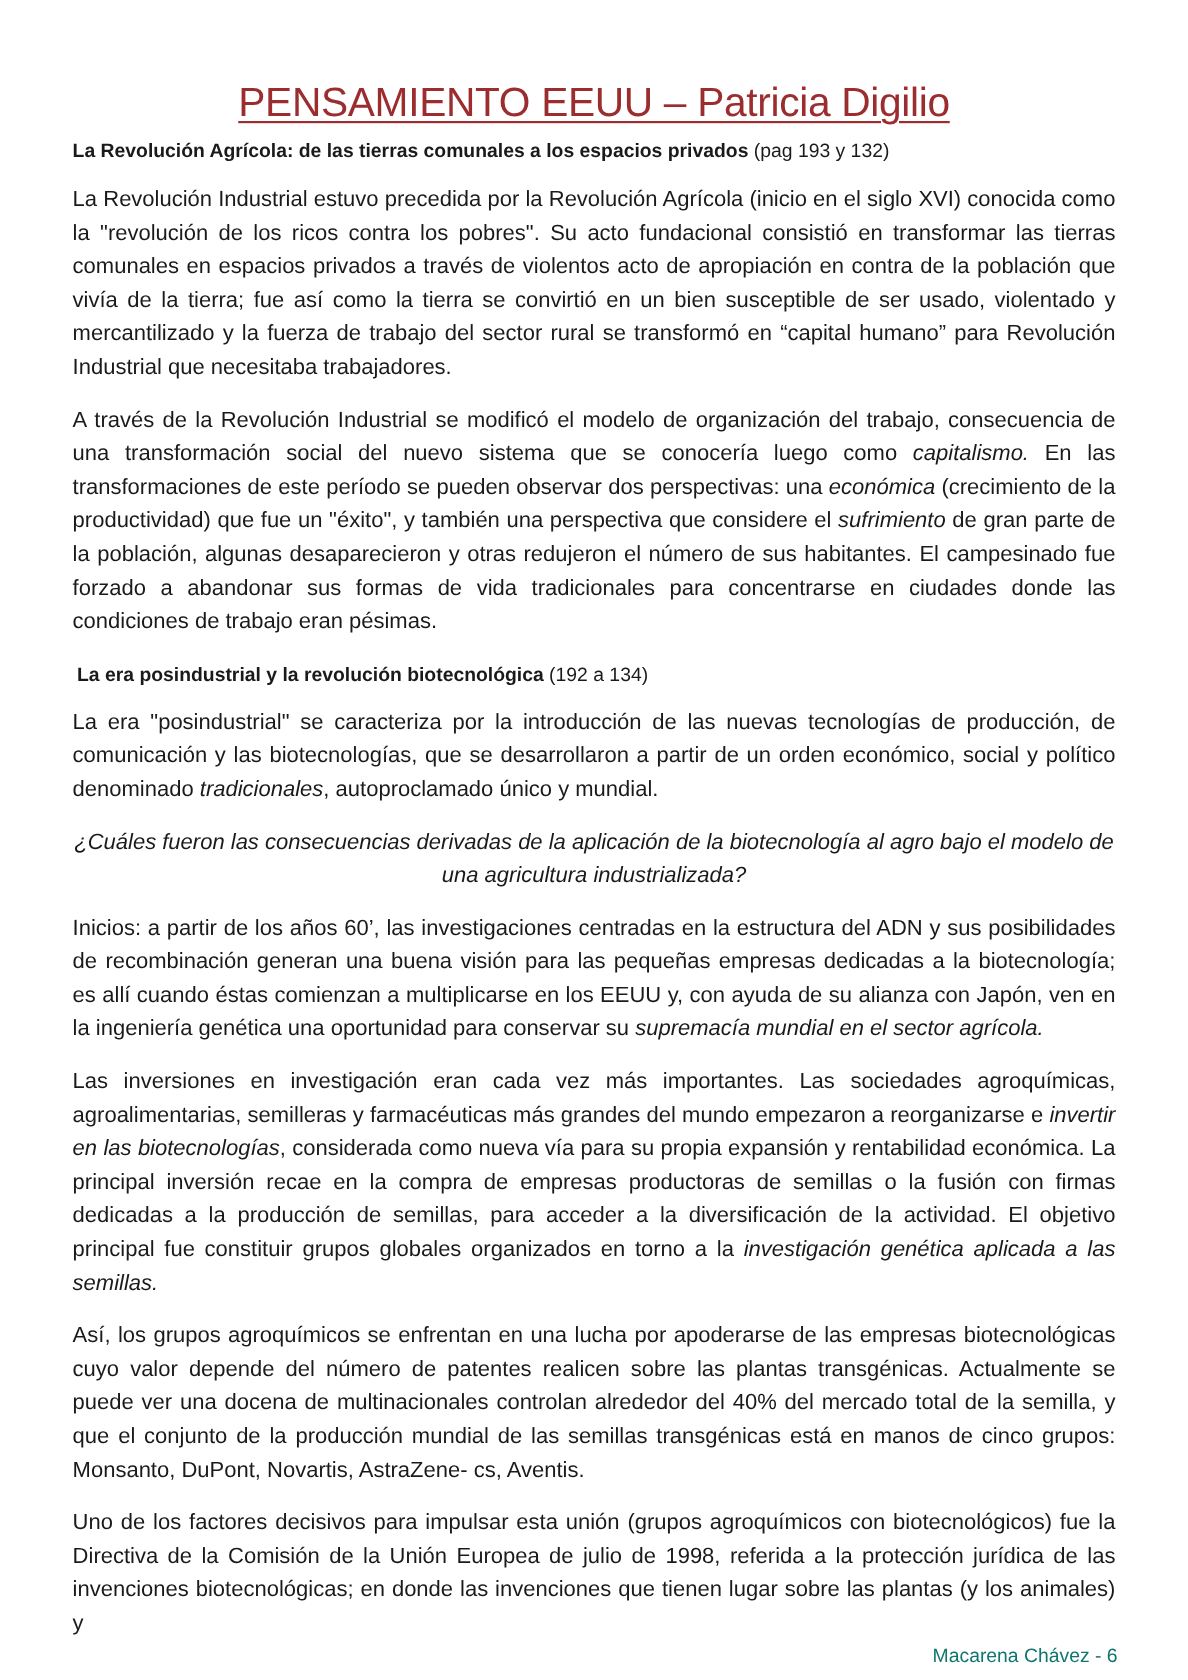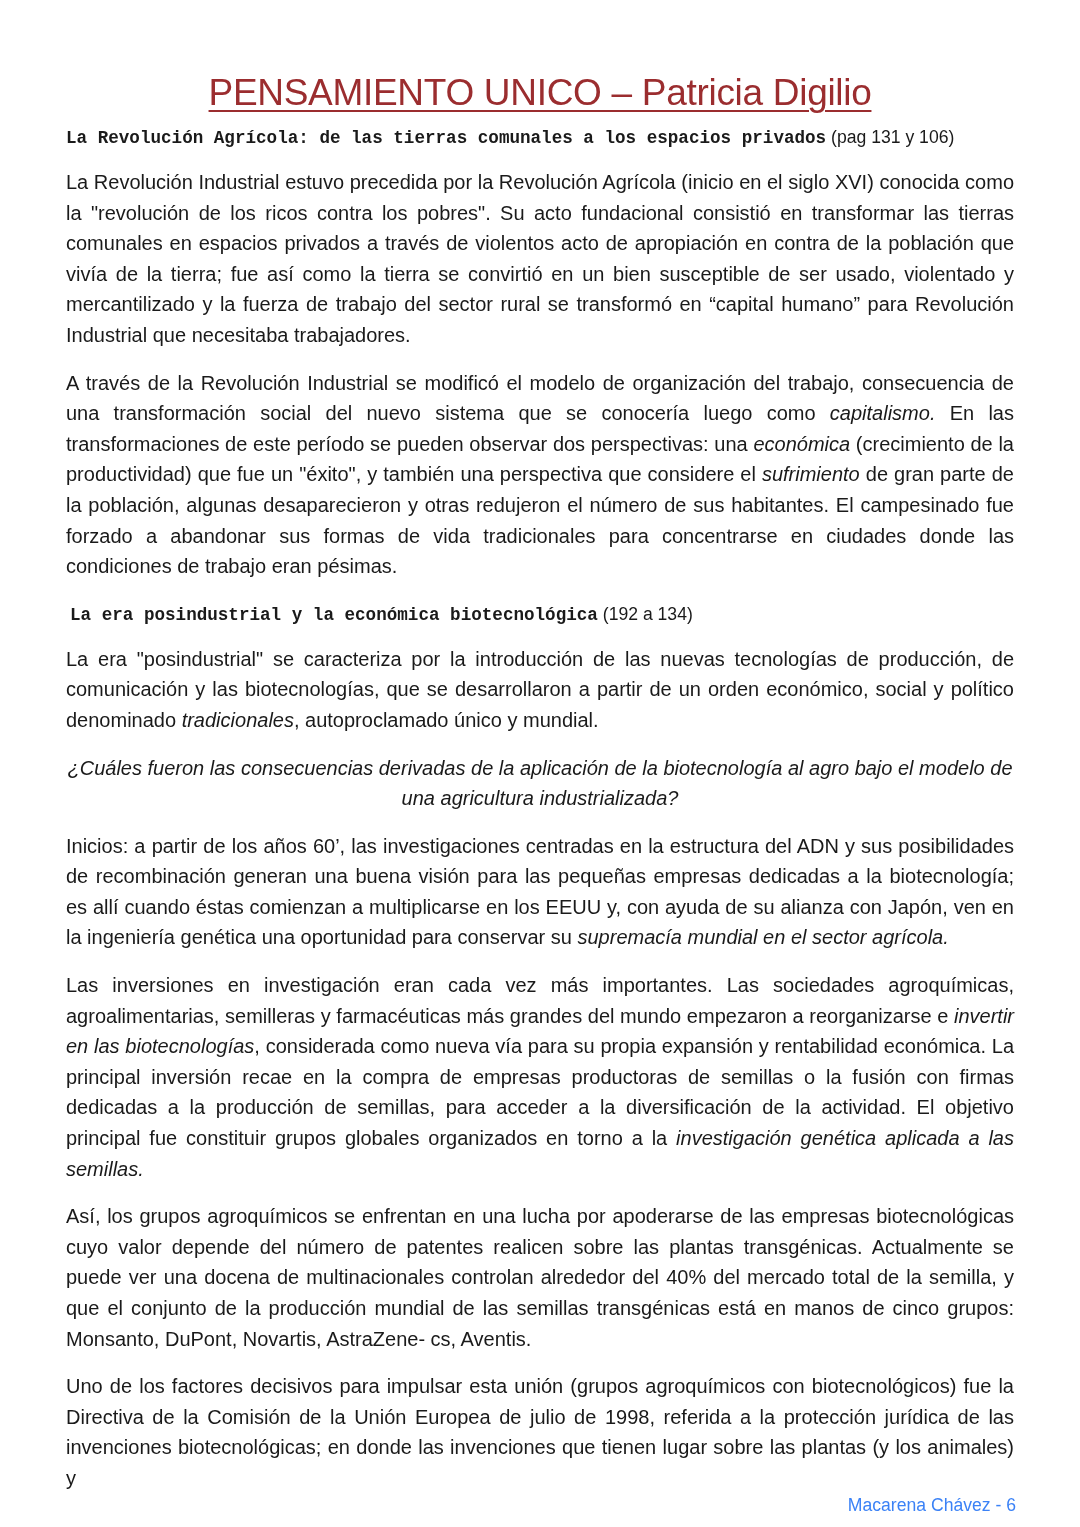--- a/index.html
+++ b/index.html
@@ -34,53 +34,53 @@
       text-decoration: underline;
       text-decoration-thickness: 2px;
       text-underline-offset: 5px;
     }
     .section-heading {
       font-size: 17.6px;
       line-height: 30px;
       margin: 0 0 14px 0;
     }
     .section-heading.indent { padding-left: 4px; }
-    .section-heading b { font-weight: bold; font-family: Liberation Mono, monospace; }
+    .section-heading b { font-weight: bold; }
     .section-heading .pages { font-weight: normal; }
     p.para {
       font-size: 20px;
       line-height: 30.6px;
       text-align: justify;
       margin: 12px 0 17px 0;
     }
     p.para.question { font-style: italic; text-align: center; }
     p.para i { }
     .footer {
       position: absolute;
       right: 64px;
       top: 1493px;
       font-size: 17.6px;
       line-height: 24px;
-      color: #3b82f6;
+      color: #0f766e;
       text-align: right;
     }
   </style>
 </head>
 <body>
 
 <div class="page">
-  <h1 class="doc-title"><span>PENSAMIENTO UNICO – Patricia Digilio</span></h1>
+  <h1 class="doc-title"><span>PENSAMIENTO EEUU – Patricia Digilio</span></h1>
 
-  <div class="section-heading"><b>La Revolución Agrícola: de las tierras comunales a los espacios privados</b><span class="pages"> (pag 131 y 106)</span></div>
+  <div class="section-heading"><b>La Revolución Agrícola: de las tierras comunales a los espacios privados</b><span class="pages"> (pag 193 y 132)</span></div>
 
   <p class="para"><span>La Revolución Industrial estuvo precedida por la Revolución Agrícola (inicio en el siglo XVI) conocida como la  "revolución de los ricos contra los pobres". Su acto fundacional consistió en transformar las tierras comunales en espacios privados a través de violentos acto de apropiación en contra de la población que vivía de la tierra; fue así como la tierra se convirtió en un bien susceptible de ser usado, violentado y mercantilizado y la fuerza de trabajo del sector rural se transformó en “capital humano” para Revolución Industrial que necesitaba trabajadores.</span></p>
 
   <p class="para"><span>A través de la Revolución Industrial se modificó el modelo de organización del trabajo, consecuencia de una transformación social del nuevo sistema que se conocería luego como </span><i>capitalismo.</i><span> En las transformaciones de este período se pueden observar dos perspectivas: una </span><i>económica</i><span> (crecimiento de la productividad) que fue un "éxito", y también una perspectiva que considere el </span><i>sufrimiento</i><span> de gran parte de la población, algunas desaparecieron y otras redujeron el número de sus habitantes. El campesinado fue forzado a abandonar sus formas de vida tradicionales para concentrarse en ciudades donde las condiciones de trabajo eran pésimas.</span></p>
 
-  <div class="section-heading indent"><b>La era posindustrial y la económica biotecnológica</b><span class="pages"> (192 a 134)</span></div>
+  <div class="section-heading indent"><b>La era posindustrial y la revolución biotecnológica</b><span class="pages"> (192 a 134)</span></div>
 
   <p class="para"><span>La era "posindustrial" se caracteriza por la introducción de las nuevas tecnologías de producción, de comunicación y las biotecnologías, que se desarrollaron a partir de un orden económico, social y político denominado </span><i>tradicionales</i><span>, autoproclamado único y mundial.</span></p>
 
   <p class="para question"><span>¿Cuáles fueron las consecuencias derivadas de la aplicación de la biotecnología al agro bajo el modelo de una agricultura industrializada?</span></p>
 
   <p class="para"><span>Inicios: a partir de los años 60’, las investigaciones centradas en la estructura del ADN y sus posibilidades de recombinación generan una buena visión para las pequeñas empresas dedicadas a la biotecnología; es allí cuando éstas comienzan a multiplicarse en los EEUU y, con ayuda de su alianza con Japón, ven en la ingeniería genética una oportunidad para conservar su </span><i>supremacía mundial en el sector agrícola.</i></p>
 
   <p class="para"><span>Las inversiones en investigación eran cada vez más importantes. Las sociedades agroquímicas, agroalimentarias, semilleras y farmacéuticas más grandes del mundo empezaron a reorganizarse e </span><i>invertir en las biotecnologías</i><span>, considerada como nueva vía para su propia expansión y rentabilidad económica. La principal inversión recae en la compra de empresas productoras de semillas o la fusión con firmas dedicadas a la producción de semillas, para acceder a la diversificación de la actividad. El objetivo principal fue constituir grupos globales organizados en torno a la </span><i>investigación genética aplicada a las semillas.</i></p>
 
   <p class="para"><span>Así, los grupos agroquímicos se enfrentan en una lucha por apoderarse de las empresas biotecnológicas cuyo valor depende del número de patentes realicen sobre las plantas transgénicas. Actualmente se puede ver una docena de multinacionales controlan alrededor del 40% del mercado total de la semilla, y que el conjunto de la producción mundial de las semillas transgénicas está en manos de cinco grupos: Monsanto, DuPont, Novartis, AstraZene- cs, Aventis.</span></p>

